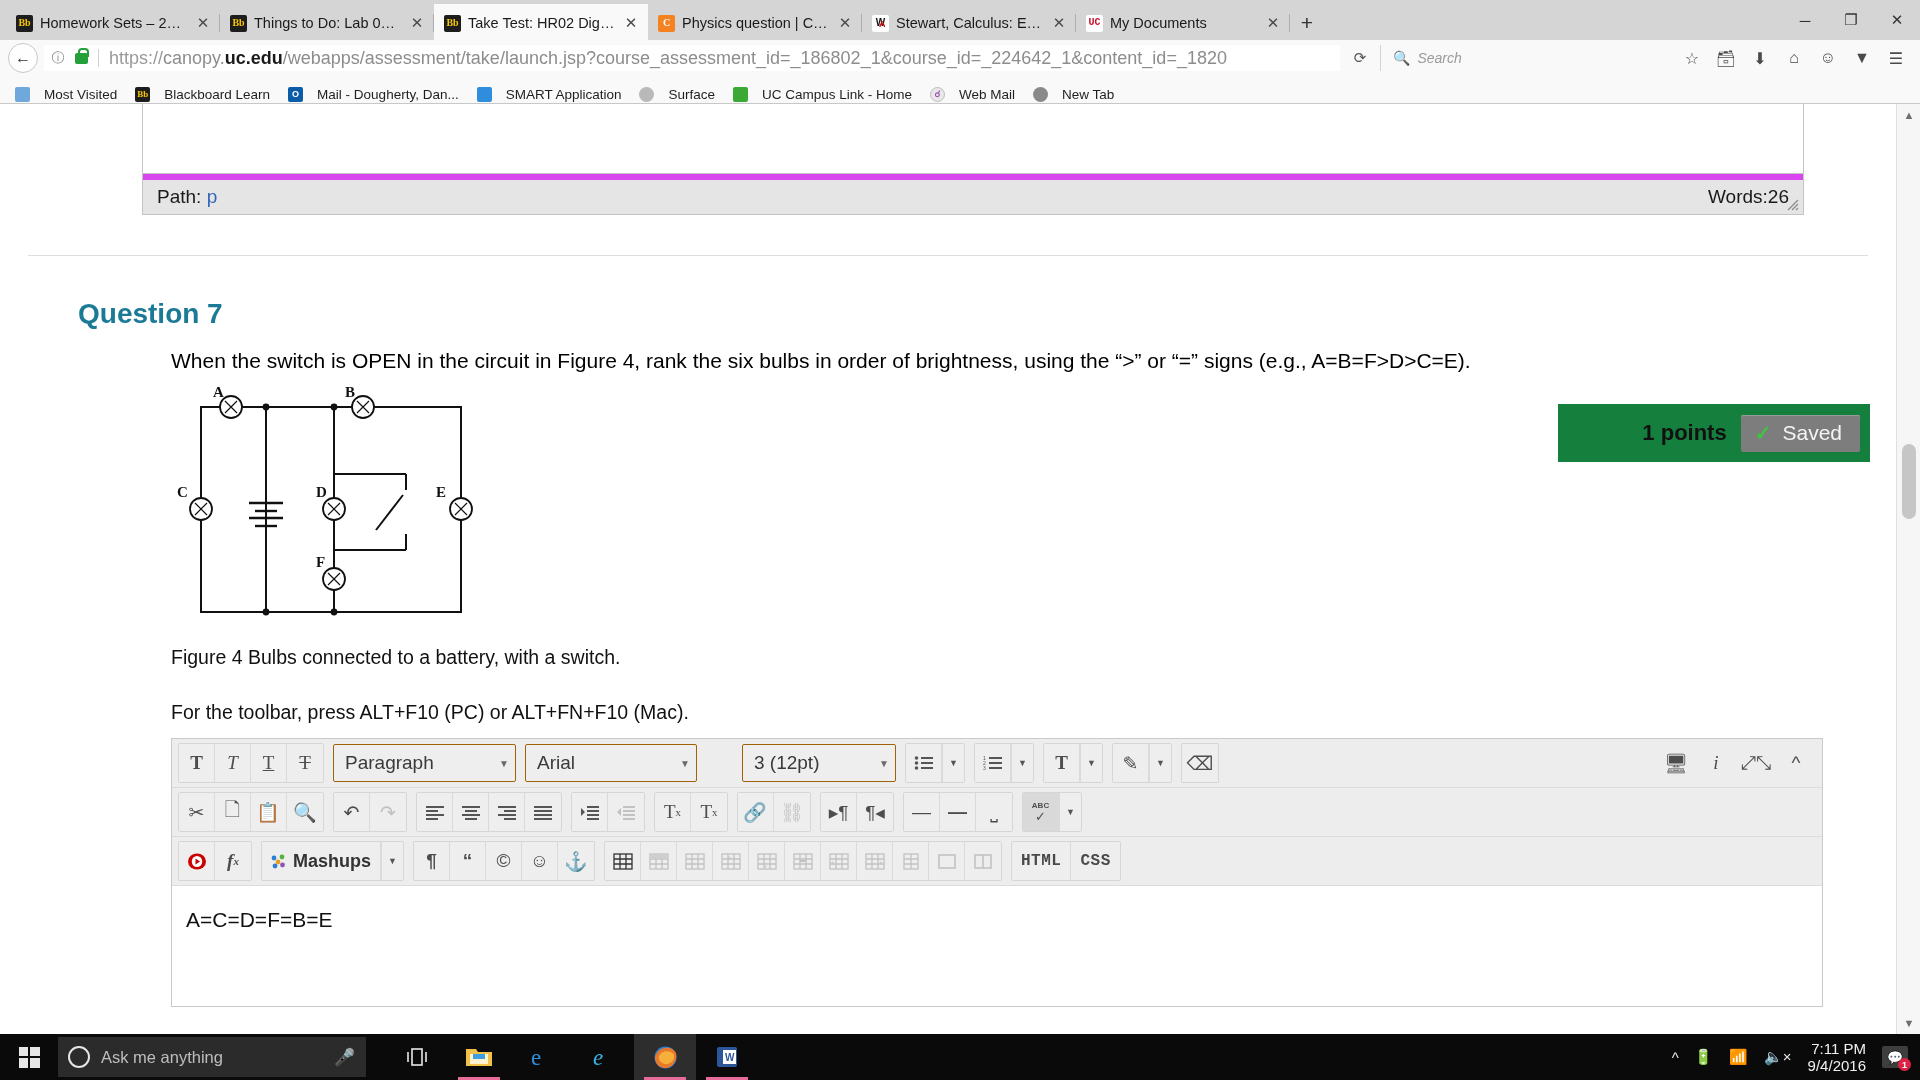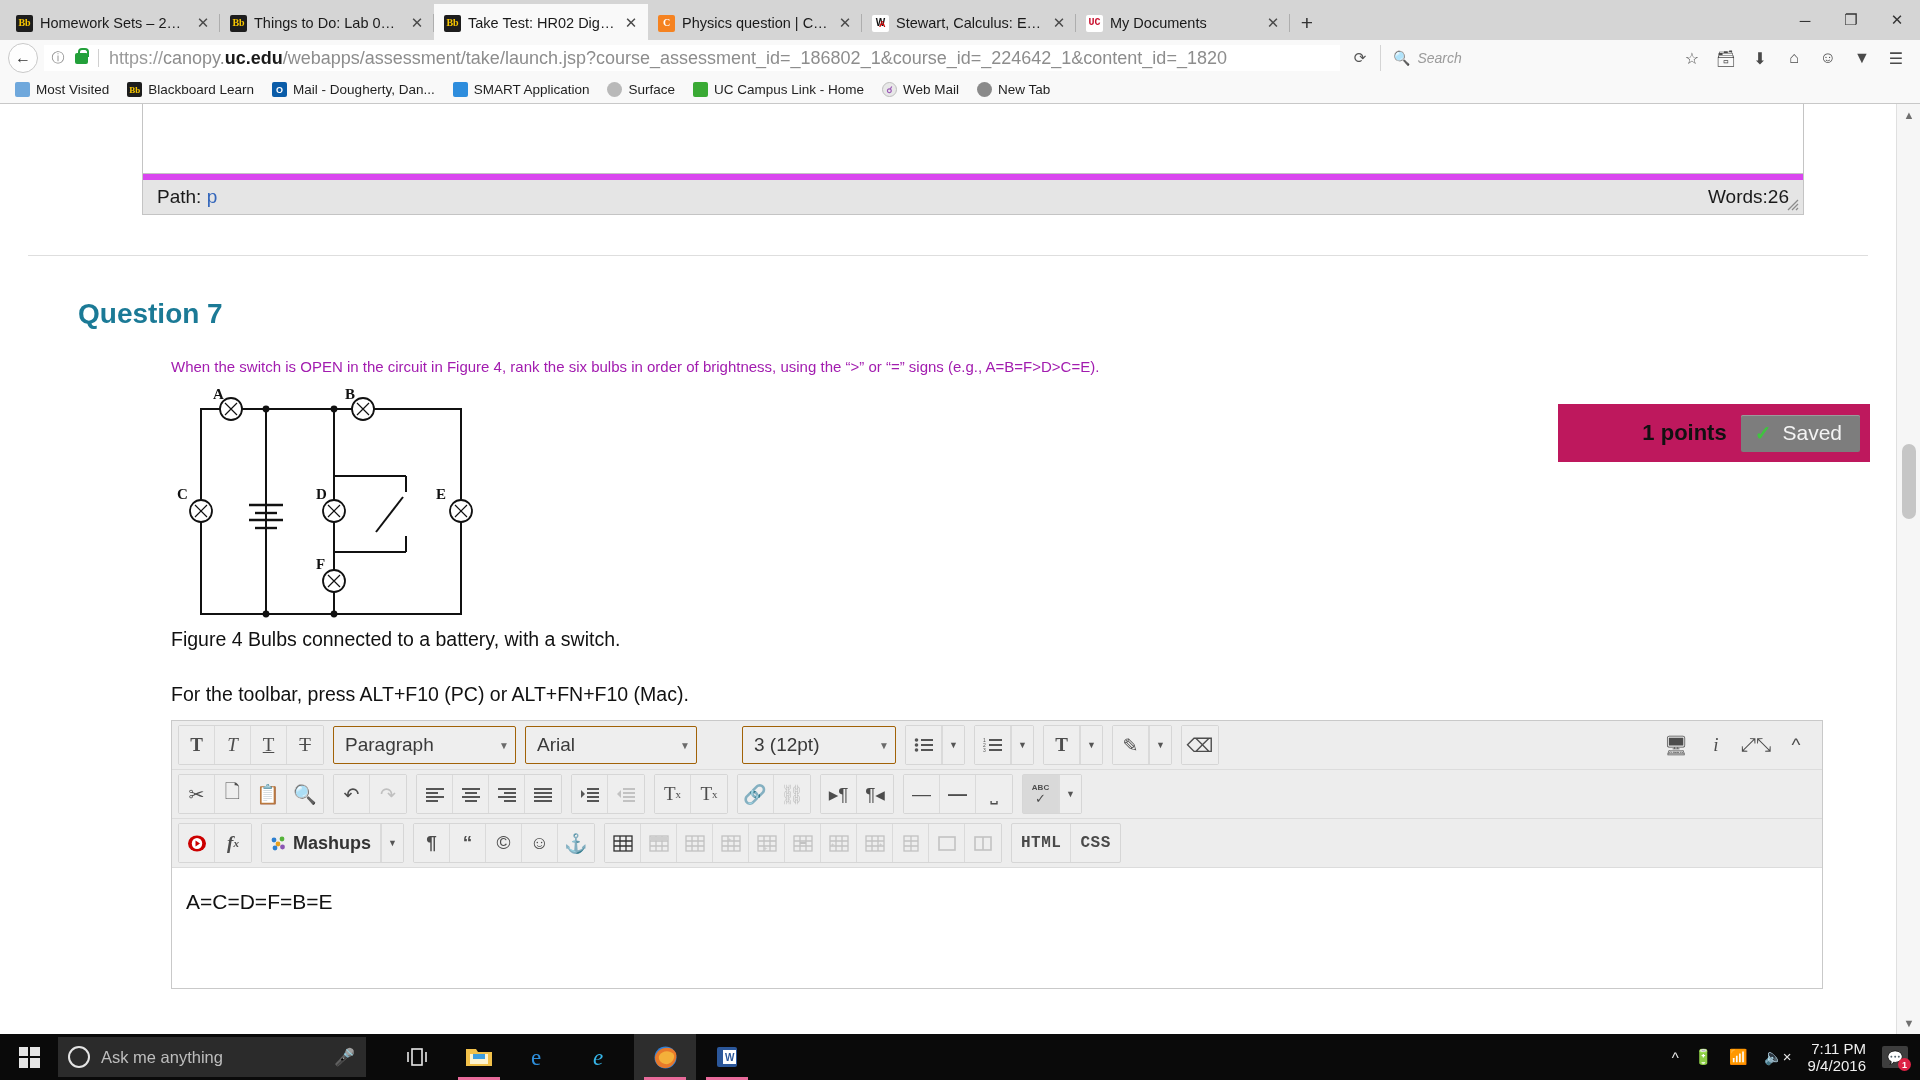--- a/index.html
+++ b/index.html
@@ -63,21 +63,21 @@
   .searchbox { width: 290px; height: 26px; display: flex; align-items: center; gap: 7px;
      border-left: 1px solid #d4d4d4; padding-left: 12px; }
   .searchbox .mag { font-size: 14px; color: #6d6d6d; }
   .searchbox .ph { font-size: 14px; color: #9b9b9b; font-style: italic; }
   .navicons { display: flex; align-items: center; gap: 2px; }
   .navicons .ni { width: 32px; height: 30px; display:flex; align-items:center; justify-content:center;
      font-size: 16px; color: #4a4a4a; }
 
   .bookmarks { height: 28px; display: flex; align-items: center; gap: 0px; padding: 0 6px;
      background: #f9f9f9; border-bottom: 1px solid #c8c8c8; }
-  .bm { display: flex; align-items: center; gap: 6px; padding: 0 9px; height: 24px;
+  .bm { display: flex; align-items: flex-end; gap: 14px; padding: 0 9px; height: 24px;
      font-size: 13.5px; color: #1f1f1f; white-space: nowrap; }
   .bmi { width: 15px; height: 15px; flex: 0 0 15px; border-radius: 2px;
       display:flex; align-items:center; justify-content:center; font-size:9px; color:#fff; font-weight:bold;}
   .bmi.globe { background: #6fa8dc; }
   .bmi.bb { background: #1d1d1d; color: #f7c600; font-family:"Liberation Serif",serif;}
   .bmi.mail { background: #0a5ca8; }
   .bmi.smart { background: #2e8ddd; }
   .bmi.surface { background: #b9b9b9; border-radius: 50%; }
   .bmi.uc { background: #3aaa35; }
   .bmi.webmail { background: #e8e8e8; border:1px solid #bdbdbd; color:#9b59b6; border-radius:50%;}
@@ -91,33 +91,33 @@
   .status-bar { height: 40px; background: #e5e5e5; border-top: 6px solid #d946ef;
       display: flex; align-items: center; justify-content: space-between; padding: 4px 14px;
       font-size: 19px; color: #1a1a1a; position: relative; }
   .status-bar .path b { font-weight: normal; }
   .status-bar .path span { color: #3366bb; }
   .resize-grip { position: absolute; right: 4px; bottom: 3px; width: 14px; height: 14px; }
 
   .hr-sep { border-top: 1px solid #dedede; margin: 40px 28px 0 28px; }
 
   .points-bar { position: absolute; right: 26px; top: 300px; width: 312px; height: 58px;
-      background: #be185d; display: flex; align-items: center; justify-content: flex-end;
+      background: #15803d; display: flex; align-items: center; justify-content: flex-end;
       padding-right: 10px; gap: 14px; padding-left: 20px; }
   .points-label { font-size: 22px; font-weight: bold; color: #111; }
   .saved-btn { background: #7d7d7d; color: #f4f4f4; font-size: 21px; padding: 6px 18px 7px 14px;
       display: flex; align-items: center; gap: 11px; border-radius: 2px;
       box-shadow: inset 0 1px 0 #9b9b9b; }
   .check { color: #3fc43f; font-size: 20px; font-weight: bold; }
 
   .q-title { color: #1b7a96; font-size: 28px; font-weight: bold; margin: 42px 0 0 78px; }
-  .q-body { margin: 27px 0 0 171px; font-size: 15px; color: #a21caf; line-height: 1.35; }
+  .q-body { margin: 17px 0 0 171px; font-size: 21px; color: #000000; line-height: 1.35; }
 
   .circuit { margin: 12px 0 0 171px; }
-  .figcap { margin: 4px 0 0 171px; font-size: 19.5px; color: #111; }
+  .figcap { margin: 24px 0 0 171px; font-size: 19.5px; color: #111; }
   .toolbar-hint { margin: 32px 0 0 171px; font-size: 19.5px; color: #111; }
 
   .tinymce { margin: 14px 0 0 171px; width: 1652px; border: 1px solid #c9c9c9; background: #fff; }
   .tb-row { display: flex; align-items: center; background: #ededed; border-bottom: 1px solid #dcdcdc;
       padding: 4px 6px; gap: 0px; min-height: 48px; position: relative; }
   .grp { display: flex; align-items: center; background: #e5e5e5; border: 1px solid #d6d6d6;
      margin-right: 9px; border-radius: 2px; }
   .btn { width: 36px; height: 38px; display: flex; align-items: center; justify-content: center;
      font-size: 19px; color: #4d4d4d; border-right: 1px solid #dadada; background:#eeeeee; }
   .btn:last-child { border-right: none; }

